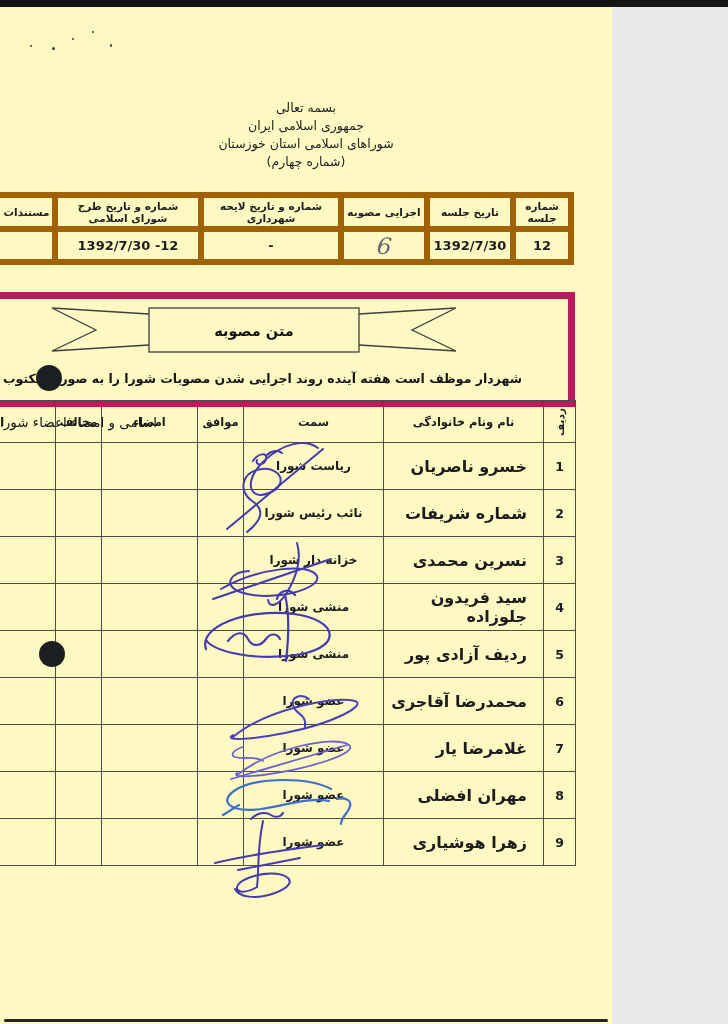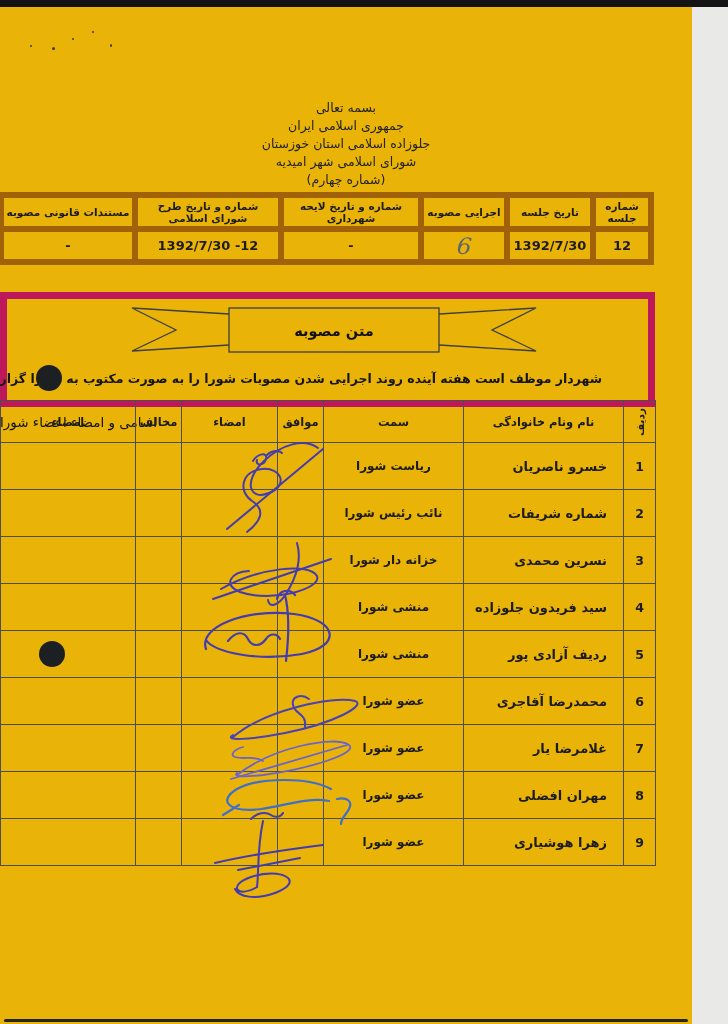--- a/index.html
+++ b/index.html
@@ -1,21 +1,21 @@
 <!DOCTYPE html>
 <html lang="fa"><head>
 <meta charset="utf-8">
 <style>
   * { margin:0; padding:0; box-sizing:border-box; }
   html,body { width:728px; height:1024px; overflow:hidden; }
   body { font-family:"DejaVu Sans", sans-serif; background:#e9e9e7; }
 
   .page {
-    position:relative; width:692px; height:1024px;
-    background:#eab308; direction:rtl; color:#1c1c1c;
+    position:relative; width:612px; height:1024px;
+    background:#fef9c3; direction:rtl; color:#1c1c1c;
   }
   
   .top-edge   { position:absolute; top:0; left:0; width:728px; height:7px; background:#141414; }
   .bottom-edge{ position:absolute; bottom:2px; left:4px; right:4px; height:3px; background:#262626; border-radius:2px; }
   .speck { position:absolute; background:#3a3a3a; border-radius:50%; }
 
   
   .doc-header { position:absolute; top:99px; left:0; right:0; text-align:center; }
   .doc-header div { font-size:12.5px; line-height:18px; color:#222; }
 
@@ -43,21 +43,21 @@
 
   .section-title { position:absolute; top:374px; left:0; right:0; text-align:left;
     font-size:13.5px; font-weight:normal; color:#111;margin-top:40px; }
 
   
   .members-table { position:absolute; top:400px; right:36px; width:655px; }
   .members-table th, .members-table td { border:1px solid #4d4d4d; vertical-align:middle; }
   .members-table th { height:42px; font-size:11.5px; font-weight:bold; text-align:center; }
   .members-table td { height:47px; }
   .c-no  { text-align:center; font-size:12.5px; font-weight:bold; }
-  .c-name{ text-align:right; padding-right:16px; font-size:13px; font-weight:bold; }
+  .c-name{ text-align:right; padding-right:16px; font-size:16px; font-weight:bold; }
   .c-pos { text-align:center; font-size:12px; font-weight:bold; }
   .rotated { display:inline-block; transform:rotate(-90deg); font-size:10.5px; }
 
   .ink-layer { position:absolute; top:0; left:0; width:728px; height:1024px; pointer-events:none; }
 </style>
 </head>
 <body>
 
 <div class="page">
 
@@ -65,22 +65,21 @@
   <div class="bottom-edge"></div>
   <div class="speck" style="left:30px;top:45px;width:2px;height:2px;"></div>
   <div class="speck" style="left:52px;top:47px;width:3px;height:3px;"></div>
   <div class="speck" style="left:72px;top:38px;width:2px;height:2px;"></div>
   <div class="speck" style="left:92px;top:31px;width:2px;height:2px;"></div>
   <div class="speck" style="left:110px;top:44px;width:2px;height:3px;"></div>
 
   <div class="doc-header">
     <div>بسمه تعالی</div>
     <div>جمهوری اسلامی ایران</div>
-    <div>جلوزاده اسلامی استان خوزستان</div>
-    <div>شورای اسلامی شهر امیدیه</div>
+    <div>شوراهای اسلامی استان خوزستان</div>
     <div>(شماره چهارم)</div>
   </div>
 
   <table class="meta-table" dir="rtl">
     <colgroup>
       <col style="width:58px">
         <col style="width:86px">
         <col style="width:86px">
       <col style="width:140px">
         <col style="width:146px">

